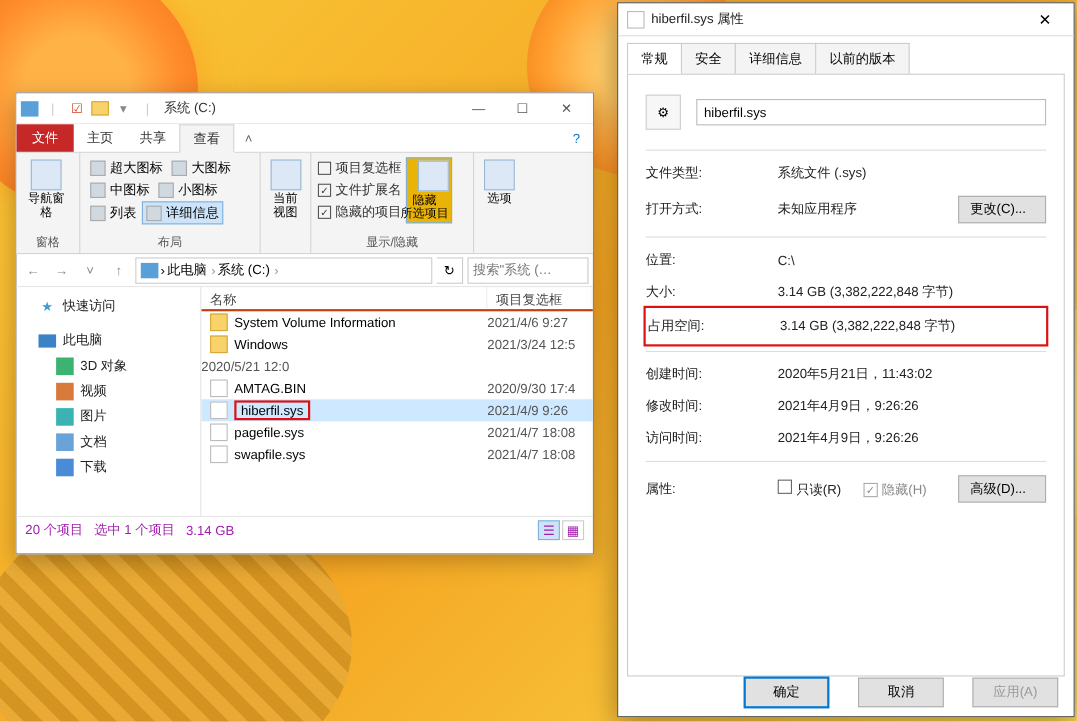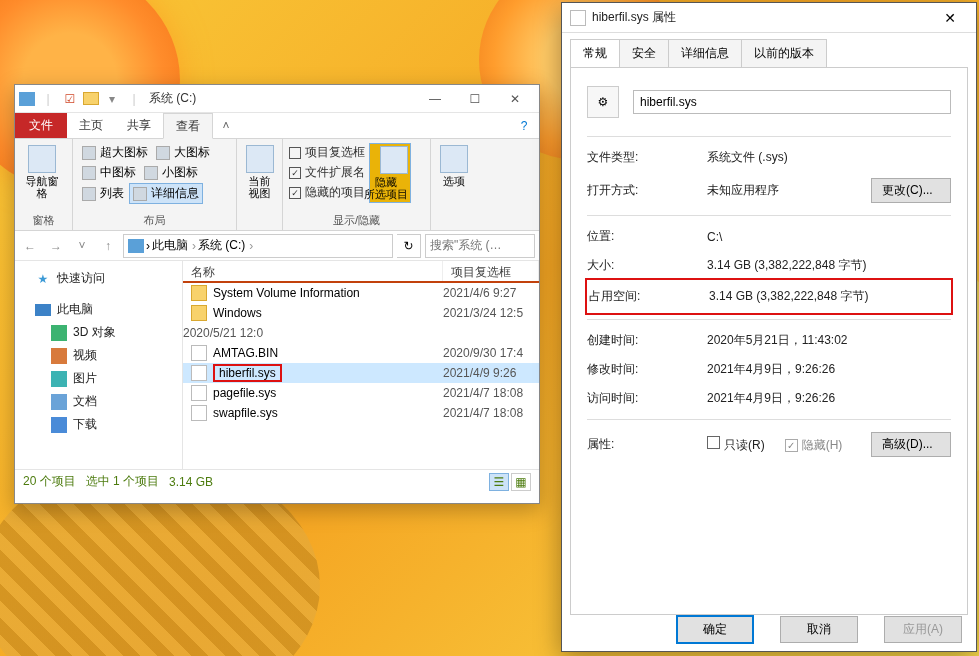--- a/index.html
+++ b/index.html
@@ -63,21 +63,21 @@
 .col-date{ width:96px;}
 .row { display:flex; height:20px; align-items:center;}
 .row .cname { flex:1; display:flex; align-items:center; gap:6px; padding-left:8px;}
 .row .cdate { width:96px; color:#555; white-space:nowrap; overflow:hidden;}
 .row .fic { width:16px;height:16px;}
 .row.folder .fic{ background:#f8d26b;border:1px solid #d9a830;}
 .row.file .fic{ background:#fff;border:1px solid #bbb;}
 .row.sel { background:#cde8ff;}
 .redbox { border:2px solid #d11; padding:0 4px; }
 
-.status { height:24px; border-top:1px solid #e5e5e5; display:flex; align-items:center; padding:0 8px; gap:10px; color:#4d7c0f;}
+.status { height:24px; border-top:1px solid #e5e5e5; display:flex; align-items:center; padding:0 8px; gap:10px; color:#a21caf;}
 .status .right { margin-left:auto; display:flex; gap:2px;}
 .status .right span{ width:20px;height:18px;border:1px solid #ccc;display:flex;align-items:center;justify-content:center;}
 .status .right span.active{ background:#cde3f8; border-color:#7eb1e0;}
 
 
 .props { position:absolute; right:2px; top:2px; width:416px; height:650px; background:#fff; border:1px solid #555; box-shadow:0 6px 24px rgba(0,0,0,.35); z-index:20;}
 .props .pt { height:30px; display:flex; align-items:center; padding:0 8px; border-bottom:1px solid #ddd;}
 .props .pt .ic{ width:16px;height:16px;border:1px solid #bbb; margin-right:6px;}
 .props .pt .ttl{ color:#222;}
 .props .pt .close{ margin-left:auto; width:36px;height:28px;display:flex;align-items:center;justify-content:center;font-size:14px;}

